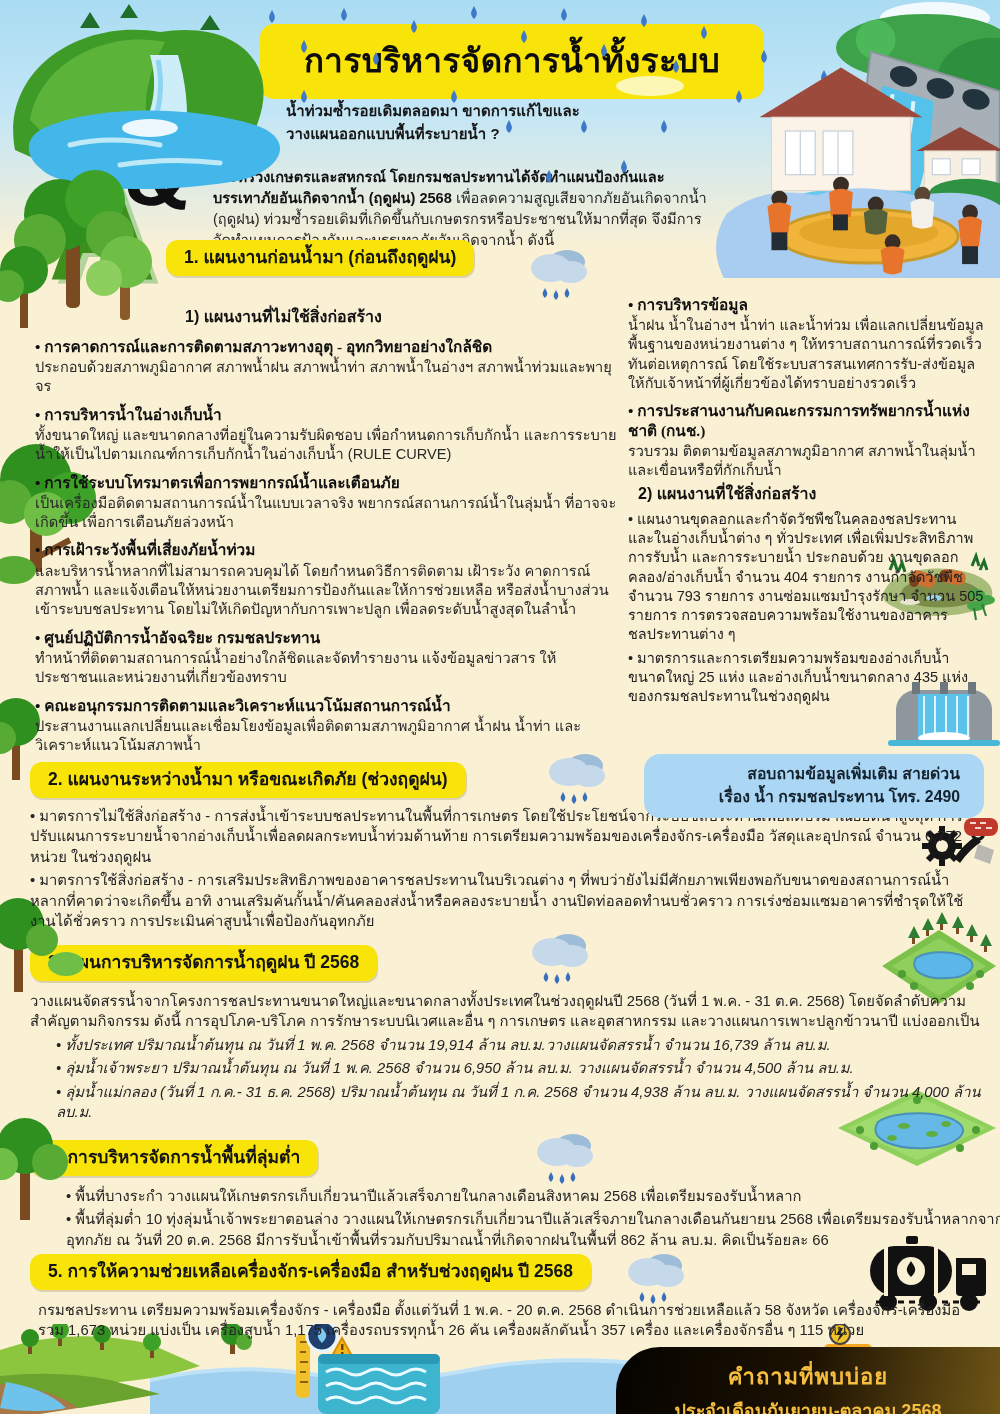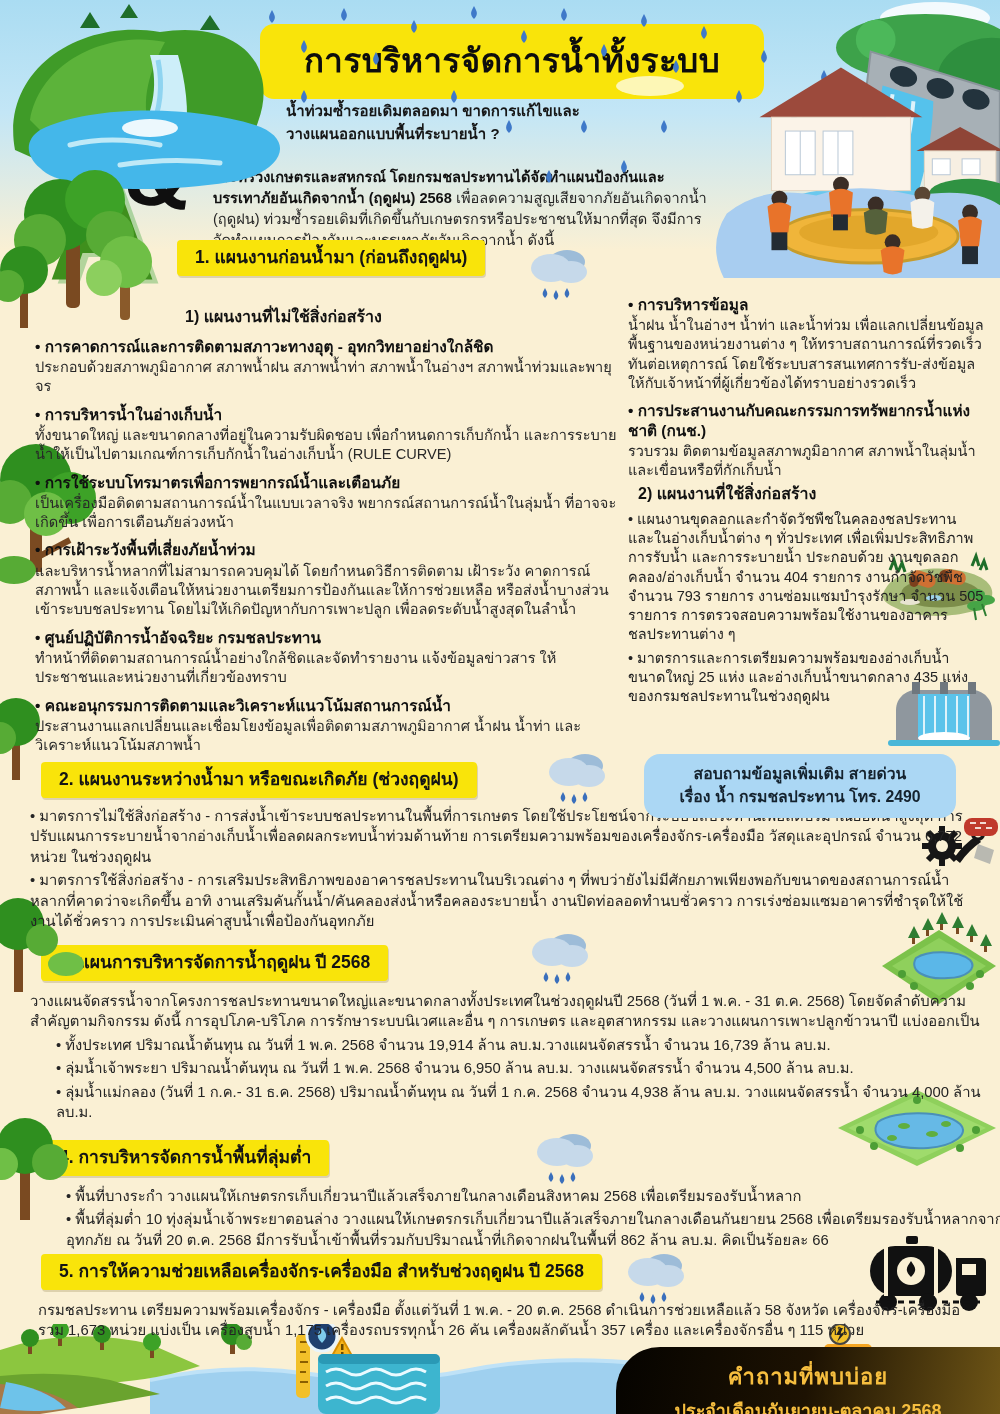--- a/index.html
+++ b/index.html
@@ -2,51 +2,51 @@
 <html><head>
 <meta charset="utf-8">
 <style>
   html,body{margin:0;padding:0;}
   body{font-family:"Liberation Sans","DejaVu Sans",sans-serif;}
   #page{position:relative;width:1000px;height:1414px;background:#FAF0D4;overflow:hidden;}
   .abs{position:absolute;}
   
   #sky{left:0;top:0;width:1000px;height:250px;background:linear-gradient(180deg,#aadcf2 0%,#c3e6f6 45%,rgba(250,240,212,0) 100%);}
   
-  .ybox{background:#F9E40A;border-radius:4px;padding:7px 18px 8px 18px;font-weight:800;color:#141414;font-size:17.5px;line-height:1.2;box-shadow:1px 2px 0 rgba(90,70,0,.18);white-space:nowrap;margin-left:11px;}
+  .ybox{background:#F9E40A;border-radius:12px;padding:7px 18px 8px 18px;font-weight:800;color:#141414;font-size:17.5px;line-height:1.2;box-shadow:1px 2px 0 rgba(90,70,0,.18);white-space:nowrap;}
   #title-box{left:260px;top:24px;width:504px;background:#F9E40A;border-radius:14px;text-align:center;
              font-size:33px;font-weight:800;color:#0d0d0d;padding:10px 0 12px 0;letter-spacing:.5px;}
   #question{left:286px;top:99px;width:480px;font-weight:800;font-size:15px;color:#161616;line-height:1.55;}
   #intro{left:213px;top:152px;width:497px;font-size:14.6px;color:#262626;line-height:1.45;}
   #intro b{color:#111;}
   
   .qa-letter{font-weight:800;line-height:1;}
   #q-letter{left:52px;top:18px;font-size:138px;color:#4a3b12;}
   #amp-letter{left:126px;top:128px;font-size:92px;color:#0f0f0f;transform:rotate(8deg);}
   #a-letter{left:48px;top:152px;font-size:150px;color:#3f8f1d;text-shadow:6px 4px 0 rgba(120,190,110,.55);}
   
   #col-left{left:35px;top:266px;width:582px;z-index:4;margin-top:38px;}
   #col-right{left:628px;top:287px;width:358px;z-index:4;}
   .subhead{font-weight:800;font-size:16px;color:#111;margin:0 0 2px 0;}
   #sub1{padding-left:150px;}
-  .item-head{font-weight:800;font-size:15.4px;color:#101010;margin:8px 0 1px 0;line-height:1.3;}
+  .item-head{font-weight:800;font-size:15.4px;color:#101010;margin:8px 0 1px 0;line-height:1.3;font-family:Liberation Serif, serif;}
   .item-body{font-size:14.6px;color:#282828;line-height:1.33;margin:0;}
   #col-right .item-body{font-size:14.5px;}
   .struct-bullet{font-size:14.5px;color:#222;line-height:1.33;margin:4px 0 0 0;}
   
-  #hotline{left:644px;top:754px;width:292px;background:#ABD7F4;border-radius:16px;padding:9px 10px;text-align:center;
+  #hotline{left:644px;top:754px;width:292px;background:#ABD7F4;border-radius:16px;padding:9px 24px;text-align:right;
            font-weight:800;font-size:15.8px;color:#14222e;line-height:1.45;z-index:5;}
   
   .sec-body{font-size:14.8px;color:#242424;line-height:1.38;z-index:4;}
   .sec-body p{margin:0 0 3px 0;}
   #sec2-heading{left:30px;top:762px;}
   #sec2-body{left:30px;top:806px;width:948px;}
   #sec3-heading{left:30px;top:945px;}
   #sec3-body{left:30px;top:991px;width:952px;}
-  #sec3-body .ind{padding-left:26px;}
+  #sec3-body .ind{padding-left:26px;font-style:italic;}
   #sec4-heading{left:30px;top:1140px;}
   #sec4-body{left:30px;top:1186px;width:952px;margin-left:36px;}
   #sec5-heading{left:30px;top:1254px;}
   #sec5-body{left:38px;top:1300px;width:932px;}
   
   #footer{left:616px;top:1347px;width:384px;height:67px;border-radius:44px 0 0 0;
           background:linear-gradient(100deg,#050300 0%,#1d1202 50%,#6e5516 100%);
           color:#F6BE3F;text-align:center;padding-top:12px;box-sizing:border-box;z-index:6;}
   #footer .f1{font-size:22px;font-weight:800;letter-spacing:1px;}
   #footer .f2{font-size:18px;font-weight:800;margin-top:2px;}

